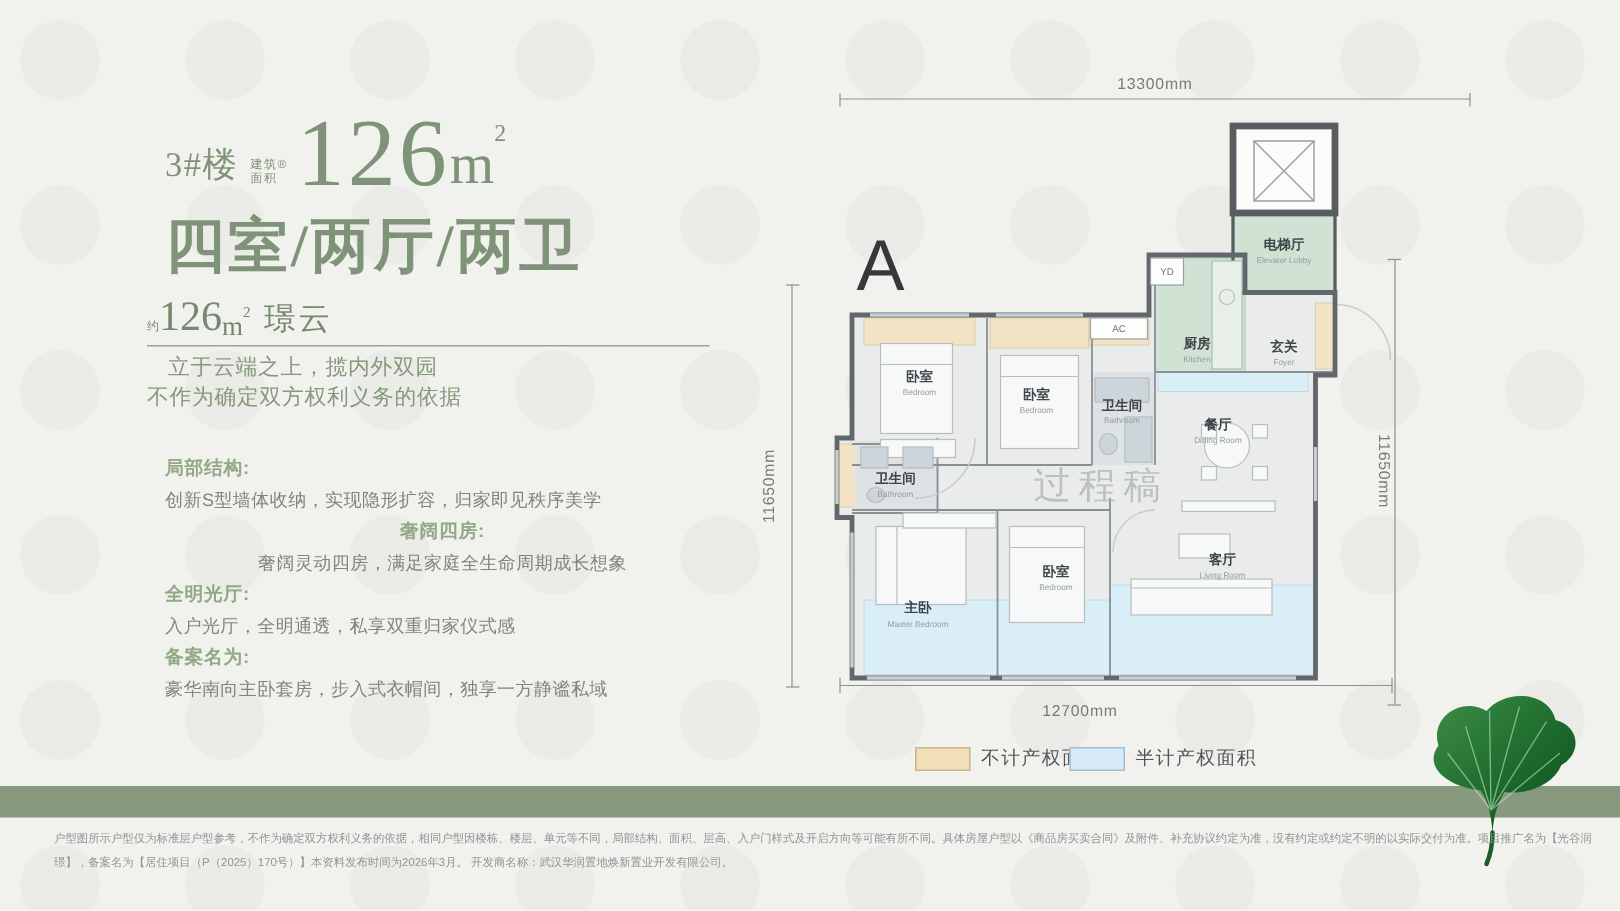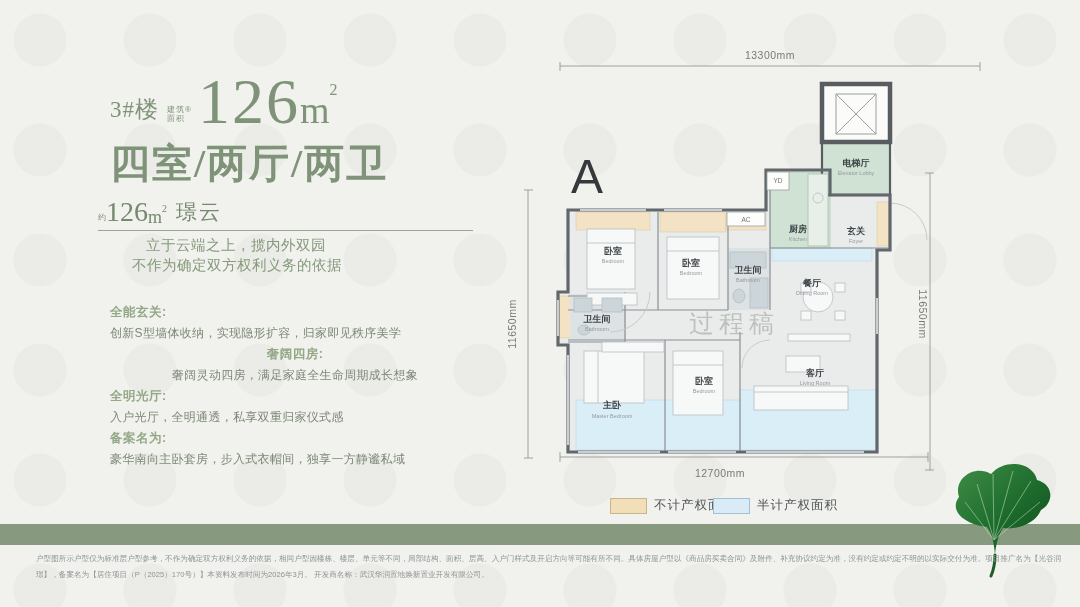--- a/index.html
+++ b/index.html
@@ -20,21 +20,21 @@
   .hdr-sup{font-family:"Liberation Serif","DejaVu Serif",serif;font-size:16px;padding-bottom:34px;}
   .hdr-layout{left:110px;top:136px;font-family:"Liberation Serif","DejaVu Serif",serif;font-weight:bold;
     font-size:40px;color:#7e9377;letter-spacing:2px;}
   .subhead{left:98px;top:198px;width:375px;display:flex;align-items:flex-end;color:#76896f;
     border-bottom:1.5px solid #9aa695;padding-bottom:4px;}
   .sub-prefix{font-size:8px;padding-bottom:3px;}
   .sub-num{font-family:"Liberation Serif","DejaVu Serif",serif;font-size:28px;line-height:1;}
   .sub-unit{font-family:"Liberation Serif","DejaVu Serif",serif;font-size:18px;line-height:1;}
   .sub-sup{font-family:"Liberation Serif","DejaVu Serif",serif;font-size:10px;padding-bottom:12px;}
   .sub-name{font-size:21px;padding-left:9px;letter-spacing:2px;}
-  .intro{left:98px;top:235px;color:#85997c;font-size:14.5px;line-height:20px;letter-spacing:.5px;margin-left:34px;}
+  .intro{left:98px;top:235px;color:#85997c;font-size:14.5px;line-height:20px;letter-spacing:.5px;}
   .intro .i1{padding-left:14px;}
   .feature{left:110px;width:370px;}
   .feature .f-title{color:#93a886;font-size:12.5px;font-weight:bold;letter-spacing:.5px;}
   .feature .f-desc{color:#7d8878;font-size:12px;margin-top:4px;letter-spacing:.3px;}
   
   .legend-item{display:flex;align-items:center;}
   .swatch{width:35px;height:14px;display:inline-block;}
   .swatch-tan{background:#f2dfb8;border:1px solid #c6b68d;}
   .swatch-blue{background:#d8ebf7;border:1px solid #a3bfd2;}
   .legend-label{font-size:12.5px;color:#50555a;margin-left:7px;letter-spacing:1px;}
@@ -72,21 +72,21 @@
     <span class="sub-sup">2</span>
     <span class="sub-name">璟云</span>
   </div>
 
   <div class="abs intro">
     <div class="i1">立于云端之上，揽内外双园</div>
     <div>不作为确定双方权利义务的依据</div>
   </div>
 
   <div class="abs feature" style="top:304px;">
-    <div class="f-title">全能玄关:</div>
+    <div class="f-title">局部结构:</div>
     <div class="f-desc">创新S型墙体收纳，实现隐形扩容，归家即见秩序美学</div>
   </div>
   <div class="abs feature" style="top:346px;text-align:center;">
     <div class="f-title">奢阔四房:</div>
     <div class="f-desc">奢阔灵动四房，满足家庭全生命周期成长想象</div>
   </div>
   <div class="abs feature" style="top:388px;">
     <div class="f-title">全明光厅:</div>
     <div class="f-desc">入户光厅，全明通透，私享双重归家仪式感</div>
   </div>

